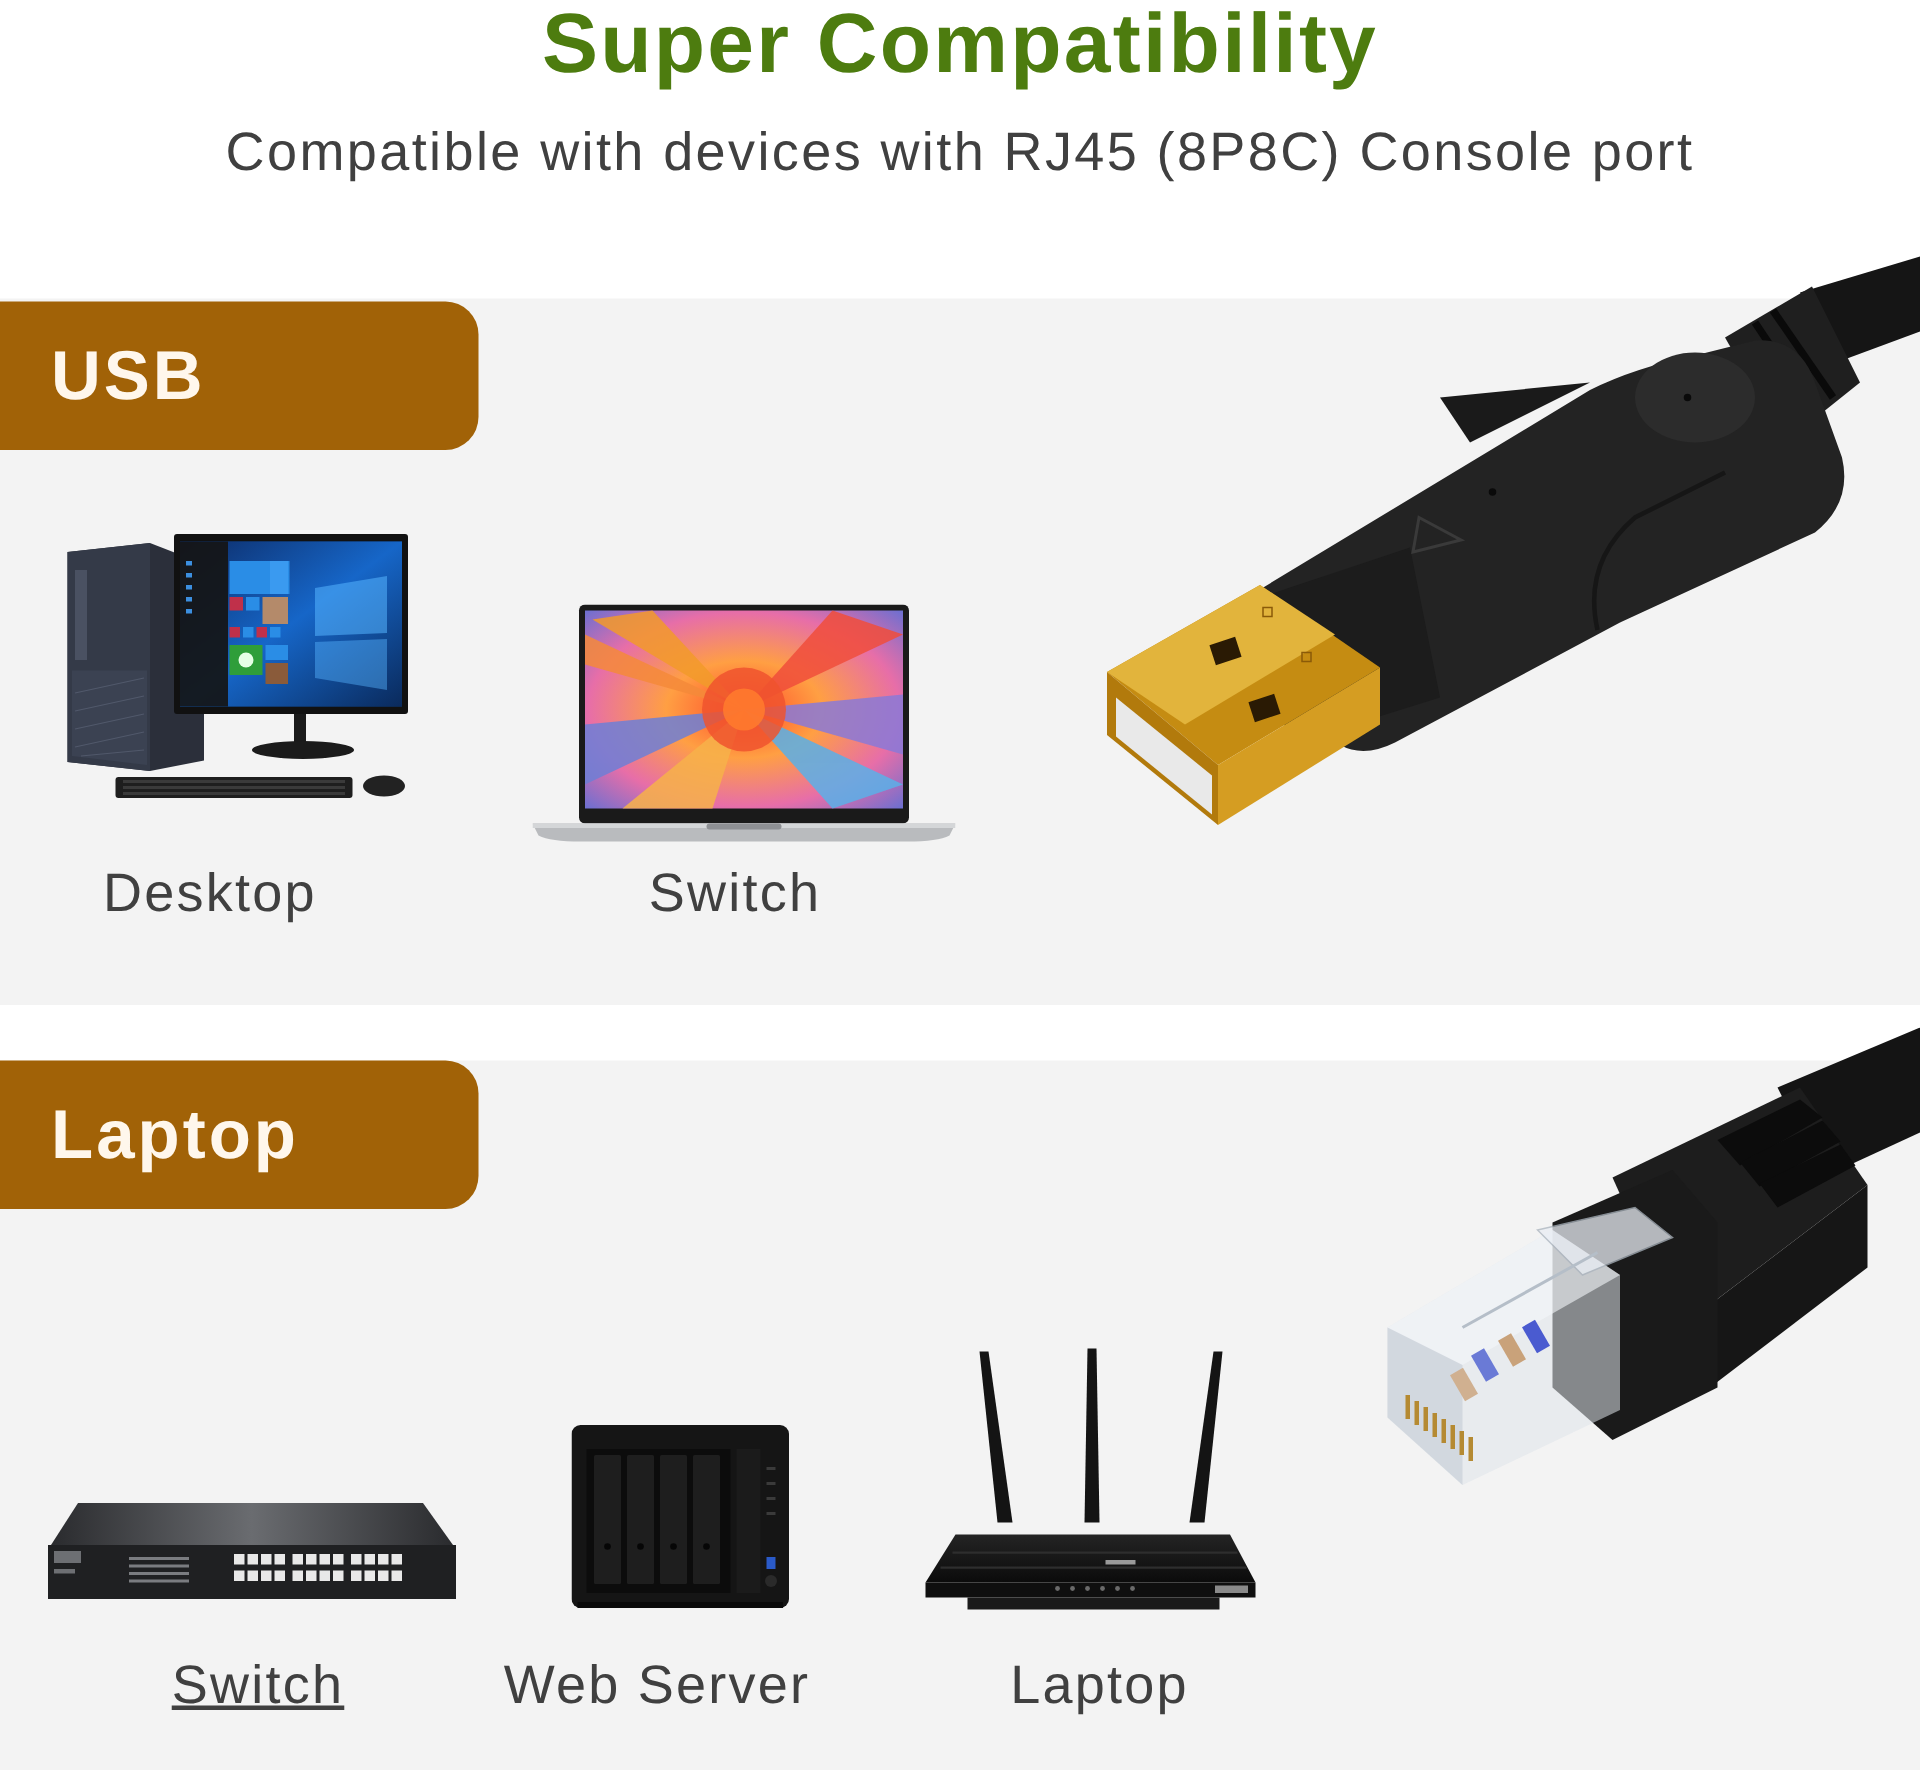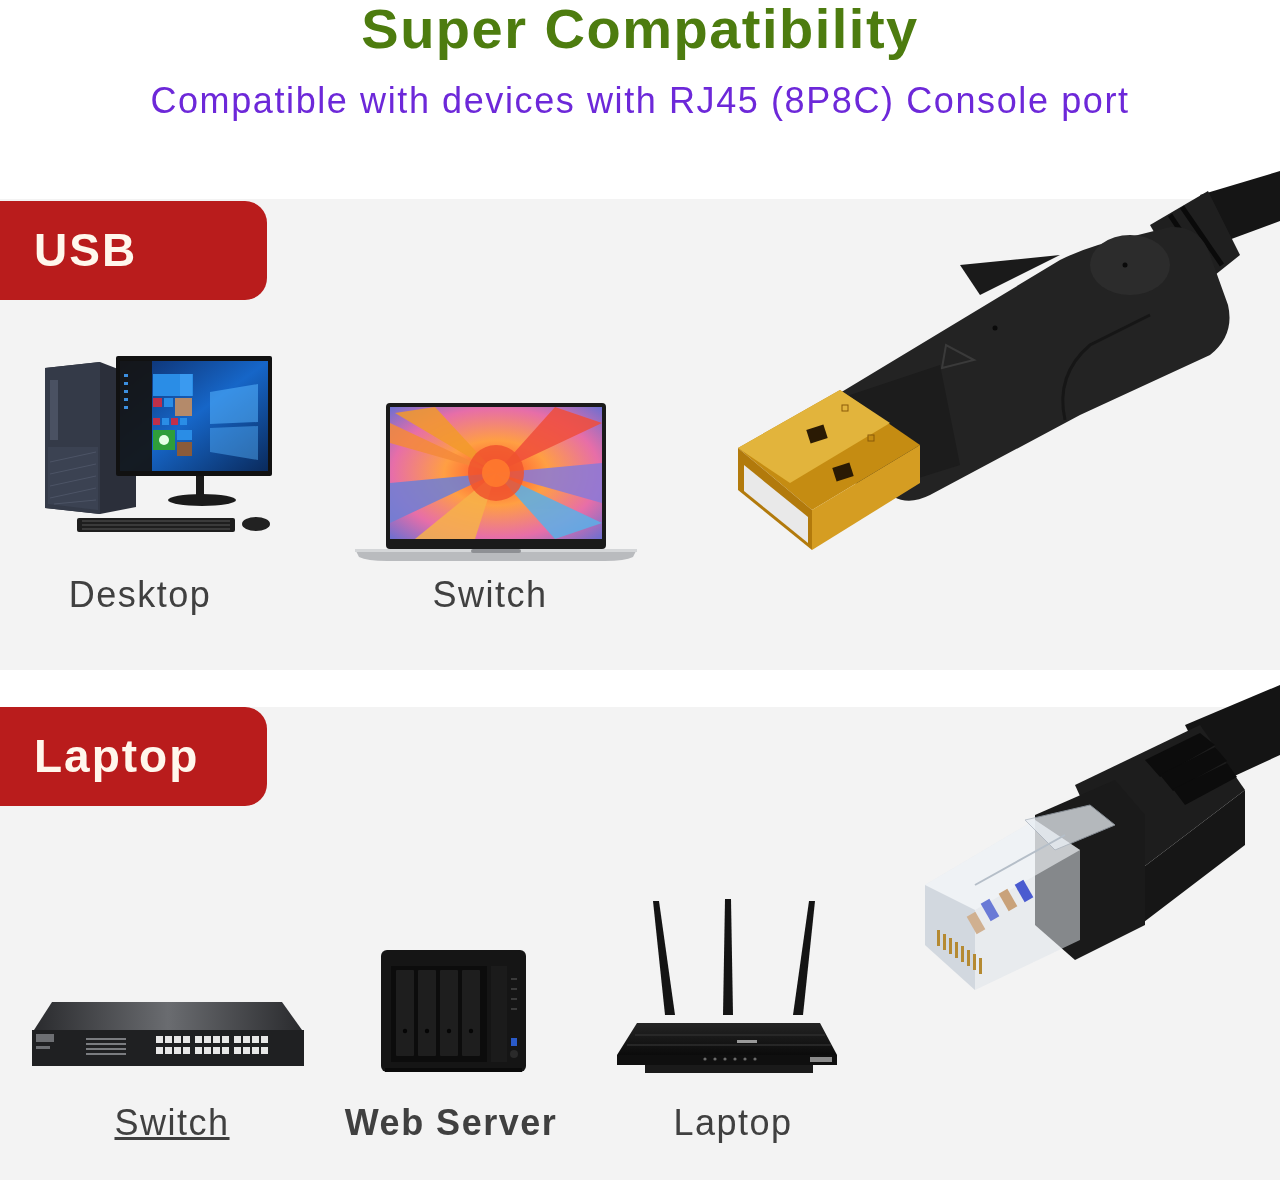--- a/index.html
+++ b/index.html
@@ -7,30 +7,30 @@
   body { position: relative; font-family: "Liberation Sans", "DejaVu Sans", sans-serif; color: #111; }
 
   .title {
     position: absolute; left: 0; top: 0; width: 1280px; height: 60px;
     text-align: center; font-weight: 700; font-size: 56px; line-height: 58px;
     letter-spacing: 1.5px; color: #4d7c0f;
   }
   .subtitle {
     position: absolute; left: 0; top: 80px; width: 1280px;
     text-align: center; font-size: 36px; line-height: 42px;
-    letter-spacing: 1.6px; color: #6d28d9;
+    letter-spacing: 1.6px; color: #404040;
   }
 
   .panel { position: absolute; left: 0; width: 1280px; background: #f3f3f3; }
   .panel-usb { top: 199px; height: 471px; }
   .panel-console { top: 707px; height: 473px; }
 
   .tab {
-    position: absolute; left: 0; width: 267px; height: 99px;
-    background: #b91c1c; border-radius: 0 22px 22px 0;
+    position: absolute; left: 0; width: 319px; height: 99px;
+    background: #a16207; border-radius: 0 22px 22px 0;
     color: #fff7ec; font-weight: 700; font-size: 46px; letter-spacing: 2px;
     line-height: 99px; padding-left: 34px;
   }
   .tab-usb { top: 201px; }
   .tab-console { top: 707px; }
 
   .device { position: absolute; }
   .label {
     position: absolute; font-size: 36px; letter-spacing: 1.5px; color: #404040;
     text-align: center; white-space: nowrap;
@@ -293,21 +293,21 @@
         <rect x="130" y="28" width="6" height="2"></rect>
           <rect x="130" y="38" width="6" height="2"></rect>
         <rect x="130" y="48" width="6" height="2"></rect>
           <rect x="130" y="58" width="6" height="2"></rect>
       </g>
       <rect x="130" y="88" width="6" height="8" fill="#2a5ac8"></rect>
       <circle cx="133" cy="104" r="4" fill="#2a2a2a"></circle>
       <rect x="4" y="118" width="137" height="4" fill="#0a0a0a"></rect>
     </svg>
   </div>
-  <div class="label" style="left:336px; top:1102px; width:230px;font-weight:bold;">Web Server</div>
+  <div class="label" style="left:323px; top:1102px; width:230px;">Web Server</div>
 
   <div class="device" style="left:615px; top:895px; width:225px; height:180px;">
     <svg width="225" height="180" viewBox="0 0 225 180">
 
       <polygon points="38,6 44,6 60,120 50,120" fill="#141414"></polygon>
       <polygon points="110,4 116,4 118,120 108,120" fill="#141414"></polygon>
       <polygon points="194,6 200,6 188,120 178,120" fill="#141414"></polygon>
 
       <polygon points="22,128 205,128 222,160 2,160" fill="url(#rtTop)"></polygon>
       <polygon points="2,160 222,160 222,170 2,170" fill="#0f0f0f"></polygon>

